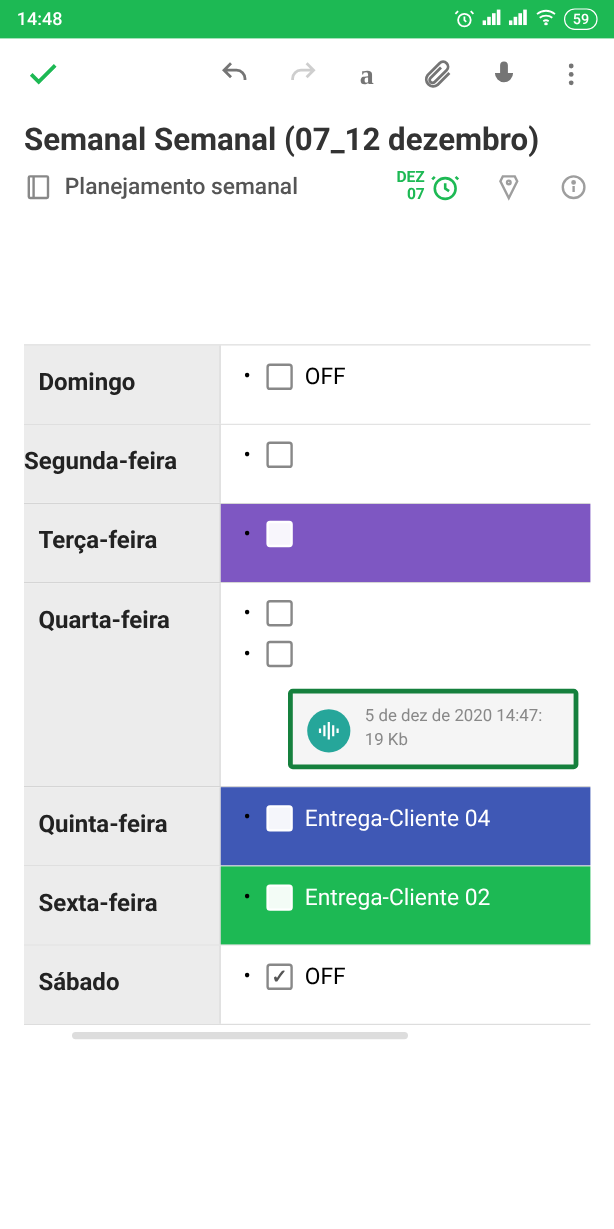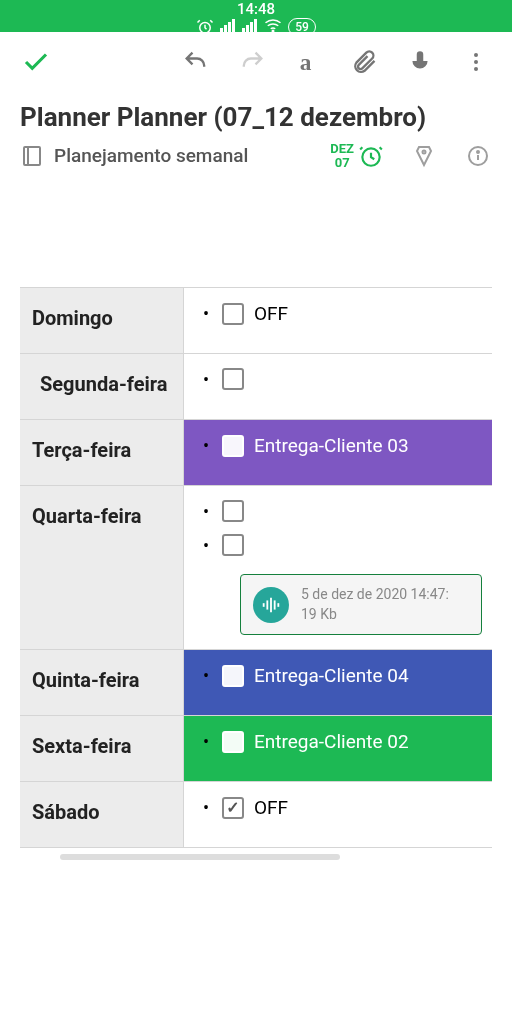--- a/index.html
+++ b/index.html
@@ -1,64 +1,64 @@
 <!DOCTYPE html>
 <html><head>
 <meta charset="utf-8">
 <style>
   * { box-sizing: border-box; margin: 0; padding: 0; }
   html, body { width: 512px; height: 1024px; font-family: -apple-system, Roboto, Arial, sans-serif; background: #fff; }
   
   
-  .status-bar { height: 32px; background: #1db954; display: flex; align-items: center; justify-content: space-between; padding: 0 14px; color: #fff; font-size: 15px; font-weight: 500; flex-direction: column; }
+  .status-bar { height: 32px; background: #1db954; display: flex; align-items: center; justify-content: space-between; padding: 0 14px; color: #fff; font-size: 15px; font-weight: 500; }
   .status-left { }
   .status-right { display: flex; gap: 6px; }
   .status-right svg { display: block; }
   .battery { border: 1.5px solid #fff; border-radius: 9px; padding: 1px 6px; font-size: 12px; }
 
   
   .toolbar { height: 60px; display: flex; align-items: center; padding: 0 8px; gap: 0; }
   .tb-btn { width: 56px; height: 56px; display: flex; align-items: center; justify-content: center; color: #757575; }
   .tb-btn.spacer { flex: 1; }
   .tb-check { color: #1db954; }
   .tb-redo { opacity: 0.35; }
 
   
   .note-title { font-size: 26px; font-weight: 700; color: #333; padding: 10px 20px 6px; }
 
   
   .meta-row { display: flex; align-items: center; padding: 4px 20px 18px; gap: 26px; }
   .notebook { display: flex; align-items: center; gap: 10px; color: #555; font-size: 19px; font-weight: 500; flex: 1; }
   .reminder { display: flex; align-items: center; gap: 4px; color: #1db954; font-weight: 700; font-size: 13px; line-height: 1.05; }
-  .reminder-text { text-align: center; margin-left: 11px; }
+  .reminder-text { text-align: right; margin-left: 11px; }
   .tag-ico, .info-ico { color: #9e9e9e; }
   .meta-ico { width: 28px; display: flex; justify-content: center; }
 
   .spacer-blank { height: 100px; }
 
   
   .planner { margin: 0 20px; border-top: 1px solid #d5d5d5; }
   .prow { display: flex; border-bottom: 1px solid #d5d5d5; min-height: 66px; }
   .prow.tall { min-height: auto; }
   .daycell { width: 164px; min-width: 164px; background: #ececec; border-right: 1px solid #d5d5d5; display: flex; align-items: flex-start; padding: 18px 12px; font-size: 20px; font-weight: 700; color: #222; overflow: hidden; }
-  .daycell.left-edge { padding-left: 20px; }
+  .daycell.left-edge { padding-left: 0; }
   .contentcell { flex: 1; padding: 14px 10px 14px 16px; display: flex; flex-direction: column; gap: 12px; background: #fff; overflow: hidden; }
   .contentcell.purple { background: #7e57c2; color: #fff; }
   .contentcell.blue { background: #3f58b5; color: #fff; }
   .contentcell.green { background: #1db954; color: #fff; }
   .task { display: flex; align-items: center; gap: 10px; font-size: 19px; }
   .task .bullet { font-size: 18px; color: #000; width: 12px; text-align: center; }
   .contentcell.purple .bullet, .contentcell.blue .bullet, .contentcell.green .bullet { color: #000; }
   .chk { width: 22px; height: 22px; border: 2px solid #888; border-radius: 3px; background: #fff; flex-shrink: 0; display: flex; align-items: center; justify-content: center; }
   .contentcell.purple .chk, .contentcell.blue .chk, .contentcell.green .chk { border-color: #fff; background: rgba(255,255,255,0.95); }
   .chk.checked::after { content: "✓"; font-size: 16px; color: #555; font-weight: 700; }
   .task-label { white-space: nowrap; }
 
   
-  .audio-block { margin-left: 40px; margin-top: 6px; background: #f5f5f5; border-radius: 4px; padding: 10px 12px; display: flex; align-items: center; gap: 12px; font-size: 14px; color: #888; border: 1px solid #15803d; }
+  .audio-block { margin-left: 40px; margin-top: 6px; background: #f5f5f5; border-radius: 4px; padding: 10px 12px; display: flex; align-items: flex-end; gap: 12px; font-size: 14px; color: #888; border: 4px solid #15803d; }
   .audio-icon { width: 36px; height: 36px; border-radius: 50%; background: #26a69a; display: flex; align-items: center; justify-content: center; flex-shrink: 0; }
   .audio-meta { display: flex; flex-direction: column; line-height: 1.4; }
 
   
   .hscroll { height: 6px; background: #ddd; margin: 6px 60px 0; border-radius: 3px; width: 280px; }
 </style>
 </head>
 <body>
 
 <div class="status-bar">
@@ -122,21 +122,21 @@
   </div>
   <div class="tb-btn">
     <svg width="24" height="24" viewBox="0 0 24 24" fill="#757575">
         <circle cx="12" cy="5" r="2"></circle>
         <circle cx="12" cy="12" r="2"></circle>
         <circle cx="12" cy="19" r="2"></circle>
       </svg>
   </div>
 </div>
 
-<div class="note-title">Planner Planner (07_12 dezembro)</div>
+<div class="note-title">Semanal Semanal (07_12 dezembro)</div>
 
 <div class="meta-row">
   <div class="notebook">
     <svg width="24" height="24" viewBox="0 0 24 24" fill="none" stroke="#888" stroke-width="2">
         <rect x="4" y="3" width="16" height="18" rx="1"></rect>
         <line x1="8" y1="3" x2="8" y2="21"></line>
       </svg>
     <span>Planejamento semanal</span>
   </div>
   <div class="reminder">
@@ -188,21 +188,20 @@
       </div>
     </div>
   </div>
 
   <div class="prow">
     <div class="daycell">Terça-feira</div>
     <div class="contentcell purple">
       <div class="task">
         <span class="bullet">•</span>
         <span class="chk"></span>
-        <span class="task-label">Entrega-Cliente 03</span>
       </div>
     </div>
   </div>
 
   <div class="prow tall">
     <div class="daycell">Quarta-feira</div>
     <div class="contentcell">
       <div class="task">
         <span class="bullet">•</span>
         <span class="chk"></span>

